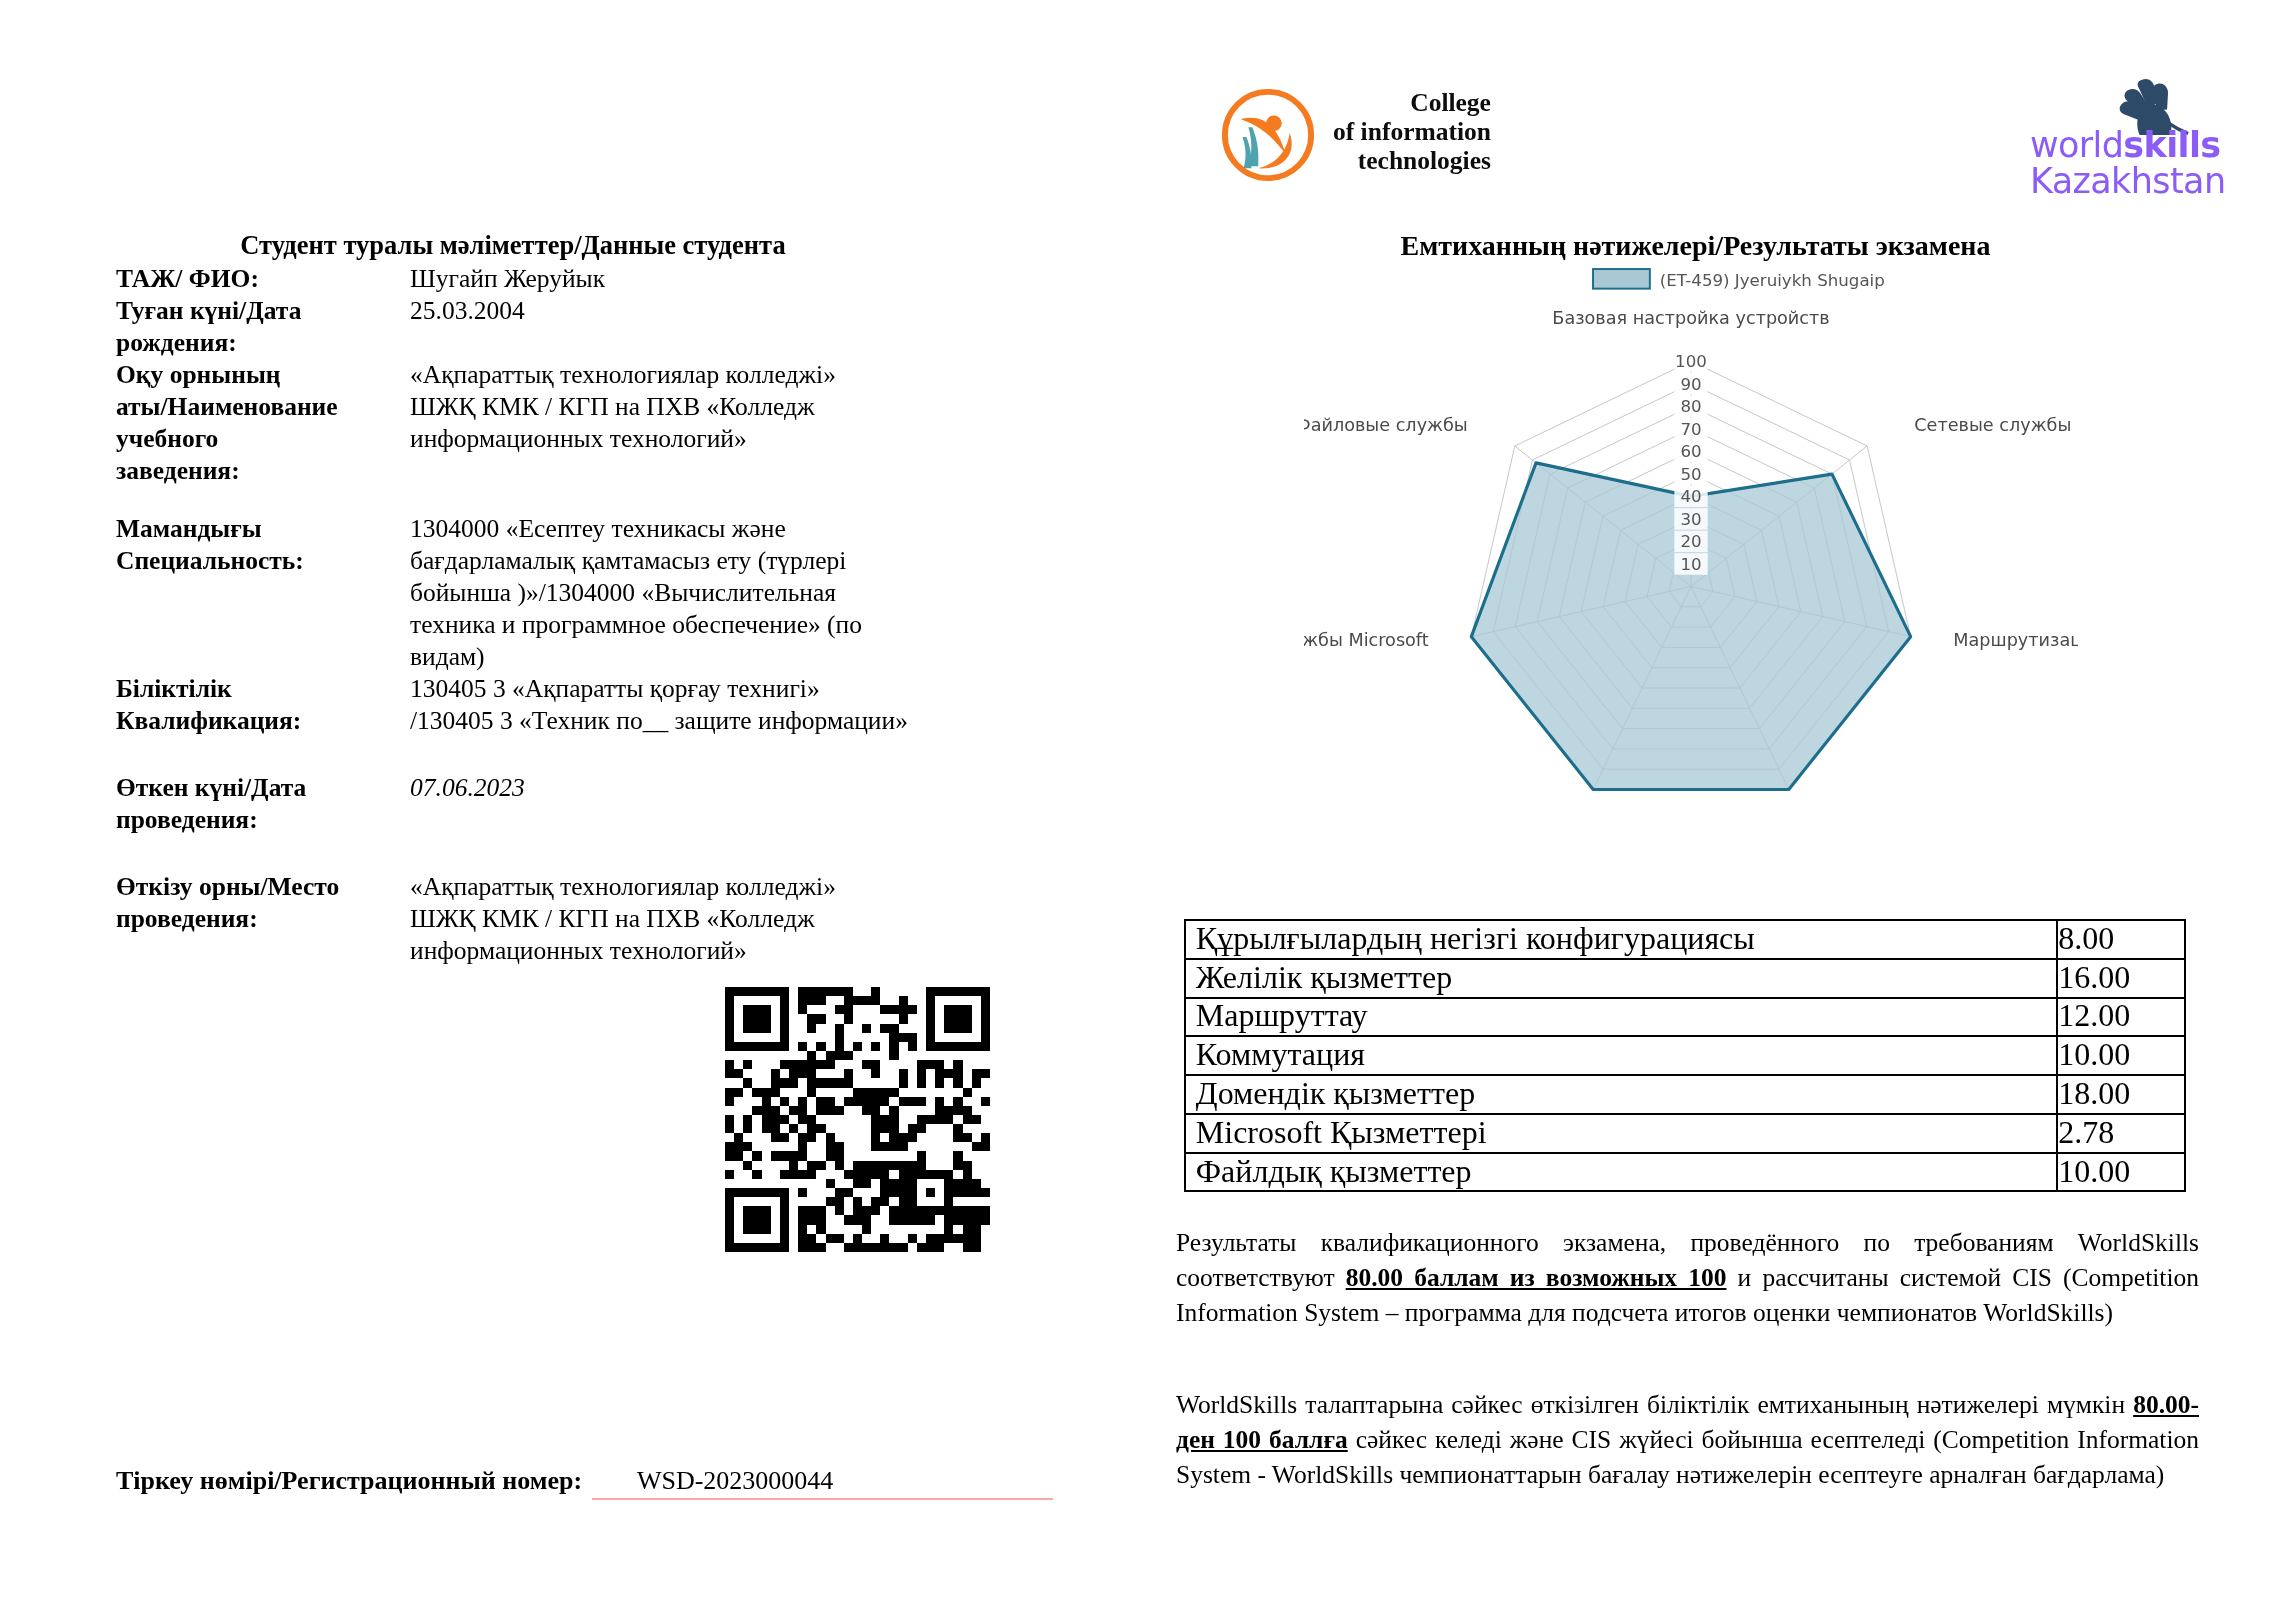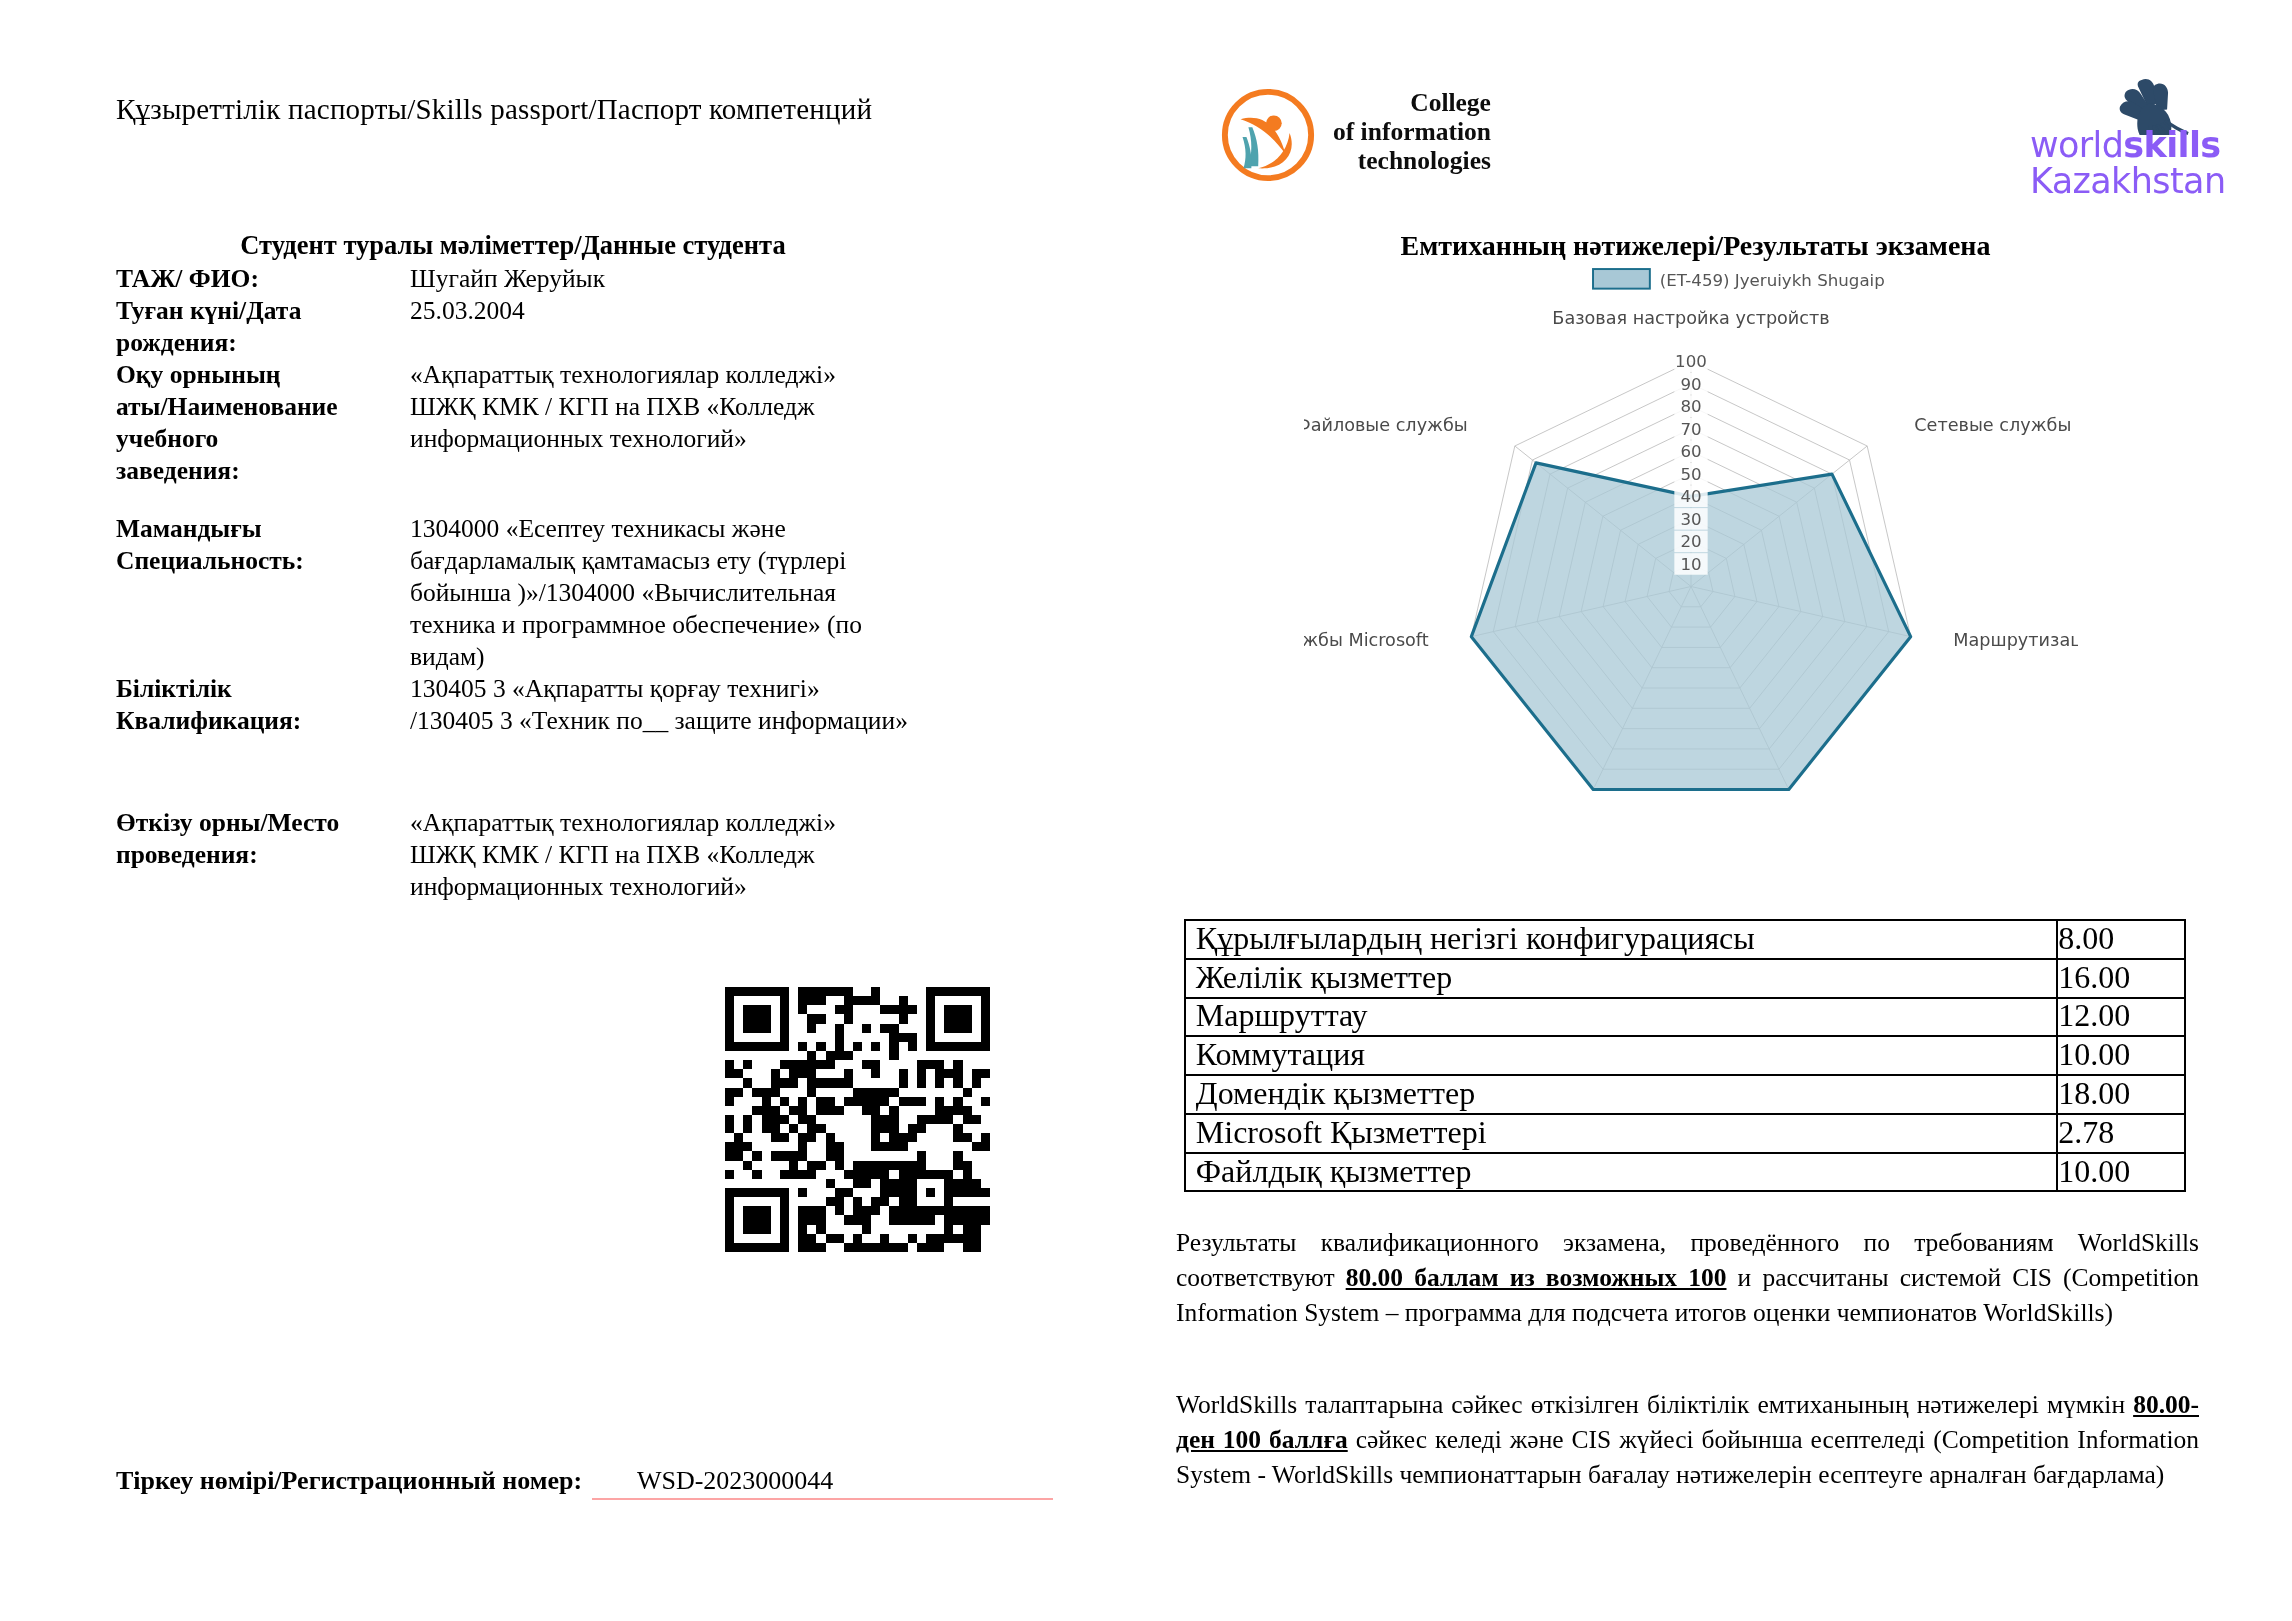--- a/index.html
+++ b/index.html
@@ -91,21 +91,20 @@
   }
   #para1{top:1225px;}
   #para2{top:1387px;}
   .u-bold{font-weight:bold;text-decoration:underline;}
 </style>
 </head>
 <body>
 
 <div class="page">
 
-  <div class="doc-title">Құзыреттілік паспорты/Skills passport/Паспорт компетенций</div>
 
   <div class="logo-cit">
     <svg class="cit-mark" viewBox="0 0 100 100">
       <circle cx="50" cy="50" r="44" fill="#ffffff" stroke="#F47B20" stroke-width="6"></circle>
       <path d="M22 34 C40 40 56 52 68 70 C60 40 44 28 22 34 Z" fill="#F47B20"></path>
       <path d="M30 42 C34 56 34 68 30 82 L40 82 C41 66 39 54 34 42 Z" fill="#4FA3AE"></path>
       <path d="M24 52 C28 64 28 74 25 84 L33 84 C34 70 31 60 28 52 Z" fill="#4FA3AE"></path>
       <path d="M72 48 C70 66 58 80 40 84 C66 86 80 68 72 48 Z" fill="#F47B20"></path>
       <circle cx="56" cy="38" r="8" fill="#F47B20"></circle>
     </svg>
@@ -170,20 +169,24 @@
     </div>
     <div class="row">
       <div class="lbl multiline">Біліктілік
 Квалификация:</div>
       <div class="val multiline">130405 3 «Ақпаратты қорғау технигі»
 /130405 3 «Техник по__ защите информации»</div>
     </div>
 
     <div class="gap-md"></div>
 
+    <div class="row">
+      <div class="lbl multiline">Өткен күні/Дата проведения:</div>
+      <div class="val italic multiline">07.06.2023</div>
+    </div>
 
     <div class="gap-md"></div>
 
     <div class="row">
       <div class="lbl multiline">Өткізу орны/Место
 проведения:</div>
       <div class="val multiline">«Ақпараттық технологиялар колледжі»
 ШЖҚ КМК / КГП на ПХВ «Колледж
 информационных технологий»</div>
     </div>

